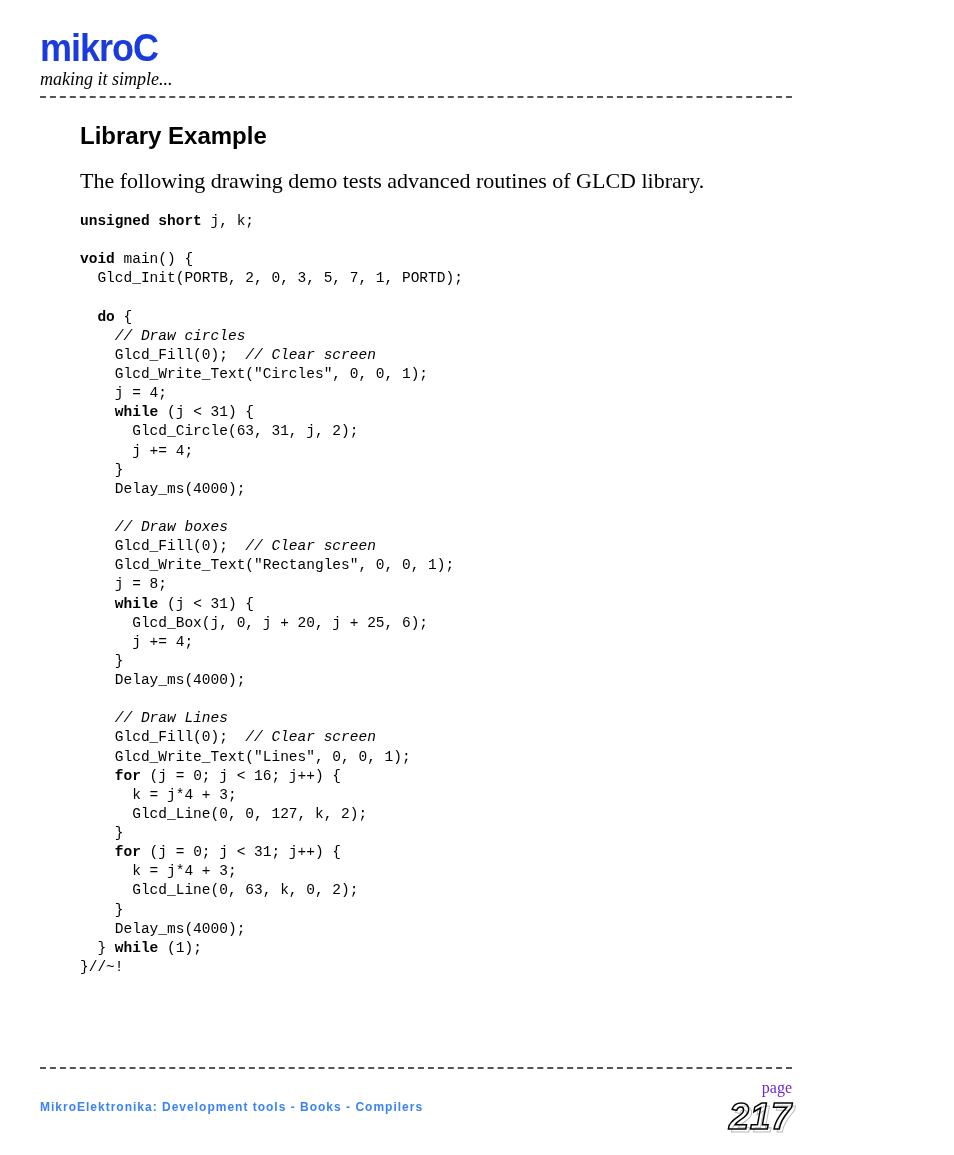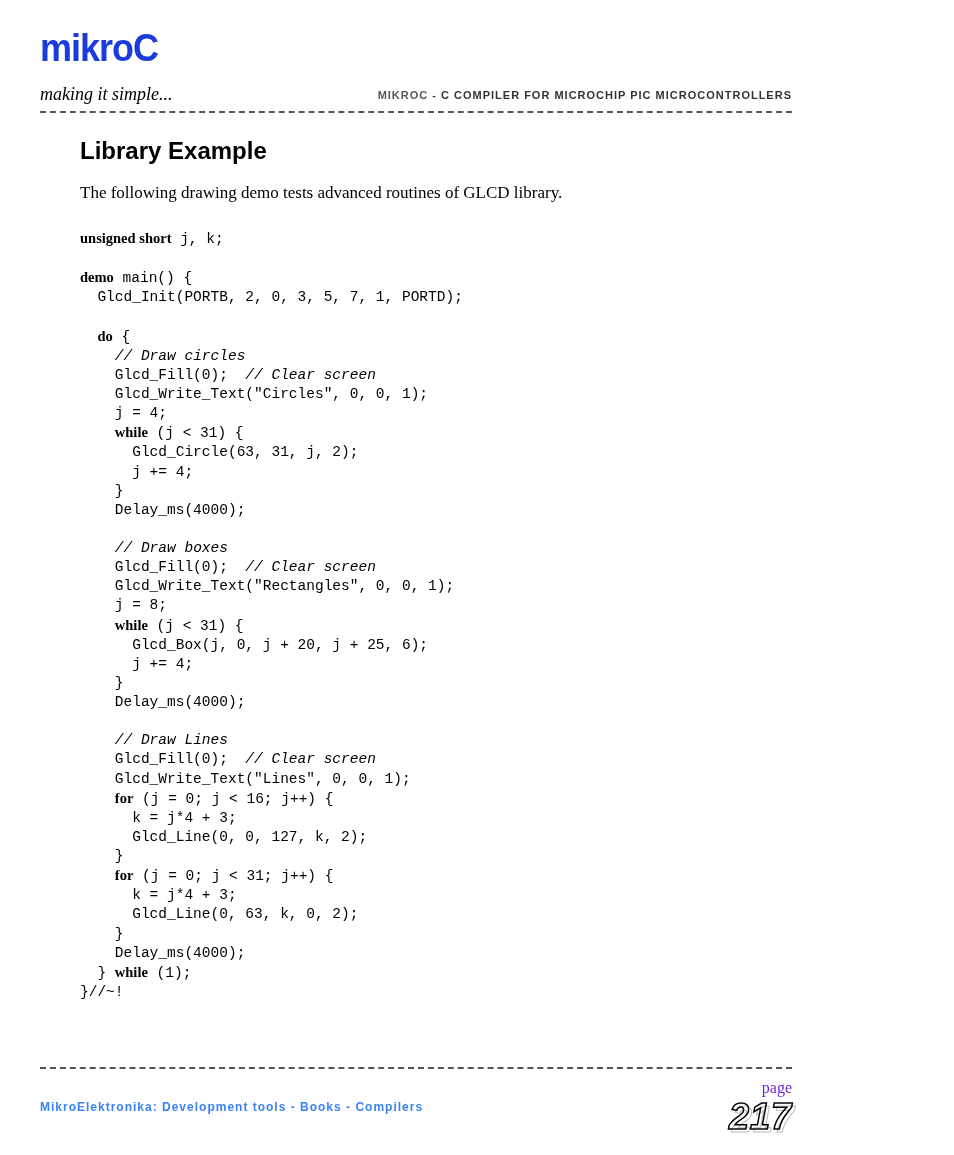--- a/index.html
+++ b/index.html
@@ -31,21 +31,21 @@
     color: #1a3cdc;
     letter-spacing: -1px;
     line-height: 1;
     transform: scaleY(1.1);
   }
   .tagline {
     font-family: 'Brush Script MT', cursive;
     font-style: italic;
     font-size: 18px;
     color: #000;
-    margin-top: 18px;
+    margin-top: 3px;
   }
   .header-right {
     font-family: 'Arial Black', Arial, sans-serif;
     font-size: 11px;
     letter-spacing: 1px;
     text-transform: uppercase;
     font-weight: 900;
     color: #333;
     padding-bottom: 4px;
   }
@@ -62,31 +62,31 @@
     padding-right: 40px;
   }
   .section-title {
     font-family: Arial, sans-serif;
     font-size: 24px;
     font-weight: bold;
     margin: 4px 0 18px 0;
   }
   .intro {
     font-family: 'Times New Roman', Times, serif;
-    font-size: 17px;
-    margin-bottom: 26px;
+    font-size: 22px;
+    margin-bottom: 18px;
   }
   pre.code {
     font-family: 'Courier New', Courier, monospace;
     font-size: 14.5px;
     line-height: 1.32;
     white-space: pre;
     margin: 0;
   }
-  pre.code .kw { font-weight: bold; font-family: Liberation Serif, serif; }
+  pre.code .kw { font-weight: bold; }
   pre.code .cm { font-style: italic; }
   .footer {
     position: absolute;
     bottom: 20px;
     left: 40px;
     right: 40px;
   }
   .fdash {
     border: none;
     border-top: 2px dashed #555;
@@ -139,33 +139,30 @@
 </head>
 <body>
 
 <div class="page">
 
   <div class="header">
     <div class="logo-wrap">
       <div class="logo">mikroC</div>
       <div class="tagline">making it simple...</div>
     </div>
-    <div class="header-right">
-      <span class="brand-accent">mikroC</span><span> - C Compiler for Microchip PIC microcontrollers</span>
-    </div>
   </div>
   <hr class="hdash">
 
   <div class="content">
     <div class="section-title">Library Example</div>
     <div class="intro">The following drawing demo tests advanced routines of GLCD library.</div>
 
 <pre class="code"><span class="kw">unsigned short</span><span> j, k;</span>
 
-<span class="kw">demo</span><span> main() {</span>
+<span class="kw">void</span><span> main() {</span>
 <span>  Glcd_Init(PORTB, 2, 0, 3, 5, 7, 1, PORTD);</span>
 
 <span>  </span><span class="kw">do</span><span> {</span>
     <span class="cm">// Draw circles</span>
 <span>    Glcd_Fill(0);  </span><span class="cm">// Clear screen</span>
 <span>    Glcd_Write_Text("Circles", 0, 0, 1);</span>
 <span>    j = 4;</span>
 <span>    </span><span class="kw">while</span><span> (j &lt; 31) {</span>
 <span>      Glcd_Circle(63, 31, j, 2);</span>
 <span>      j += 4;</span>

